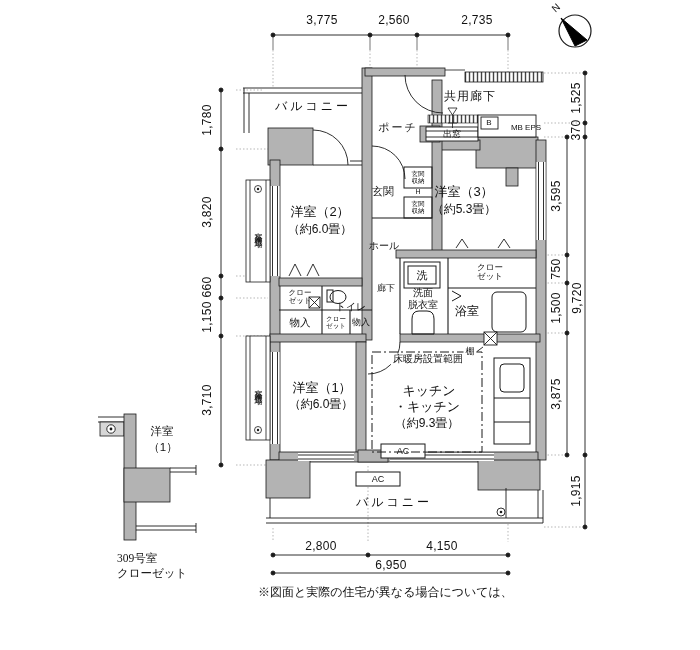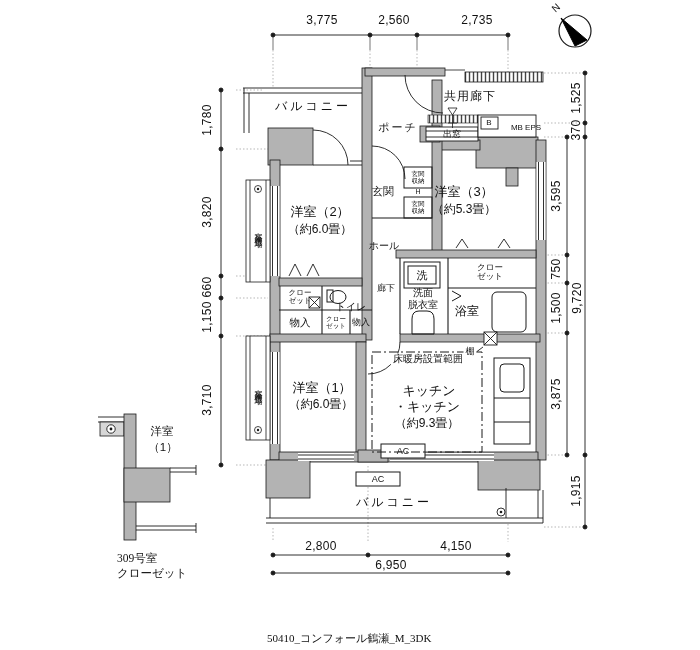--- a/index.html
+++ b/index.html
@@ -262,21 +262,21 @@
   </g>
 </svg>
 
 <span class="lbl rn" style="left:556px;top:8px;font-size:10px;">N</span>
 
 <span class="lbl dim" style="left:322px;top:21px;">3,775</span>
 <span class="lbl dim" style="left:394px;top:21px;">2,560</span>
 <span class="lbl dim" style="left:463px;top:21px;margin-left:14px;">2,735</span>
 
 <span class="lbl dim" style="left:321px;top:547px;">2,800</span>
-<span class="lbl dim" style="left:456px;top:547px;">4,150</span>
+<span class="lbl dim" style="left:442px;top:547px;">4,150</span>
 <span class="lbl dim" style="left:391px;top:566px;">6,950</span>
 
 <span class="lbl dim r90" style="left:208px;top:120px;">1,780</span>
 <span class="lbl dim r90" style="left:208px;top:212px;">3,820</span>
 <span class="lbl dim r90" style="left:208px;top:287px;">660</span>
 <span class="lbl dim r90" style="left:208px;top:317px;">1,150</span>
 <span class="lbl dim r90" style="left:208px;top:400px;">3,710</span>
 
 <span class="lbl dim r90" style="left:557px;top:196px;">3,595</span>
 <span class="lbl dim r90" style="left:557px;top:269px;">750</span>
@@ -327,15 +327,15 @@
 <span class="lbl" style="left:378px;top:479px;font-size:9px;">AC</span>
 <span class="lbl sp" style="left:394px;top:503px;font-size:12px;">バルコニー</span>
 <span class="lbl vert" style="left:258px;top:231px;font-size:8px;">室外機置場</span>
 <span class="lbl vert" style="left:258px;top:388px;font-size:8px;">室外機置場</span>
 
 <span class="lbl" style="left:162px;top:432px;font-size:11.5px;">洋室</span>
 <span class="lbl" style="left:163px;top:448px;font-size:11.5px;">（1）</span>
 <span class="lbl la" style="left:117px;top:559px;font-size:11.5px;">309号室</span>
 <span class="lbl la" style="left:117px;top:574px;font-size:11.5px;">クローゼット</span>
 
-<span class="lbl la" style="left:267px;top:638px;font-size:11px;">50410_コンフォール鶴瀬_M_3DK</span>
+<span class="lbl la" style="left:258px;top:593px;font-size:12px;">※図面と実際の住宅が異なる場合については、</span>
 
 </div>
 
 </body></html>

